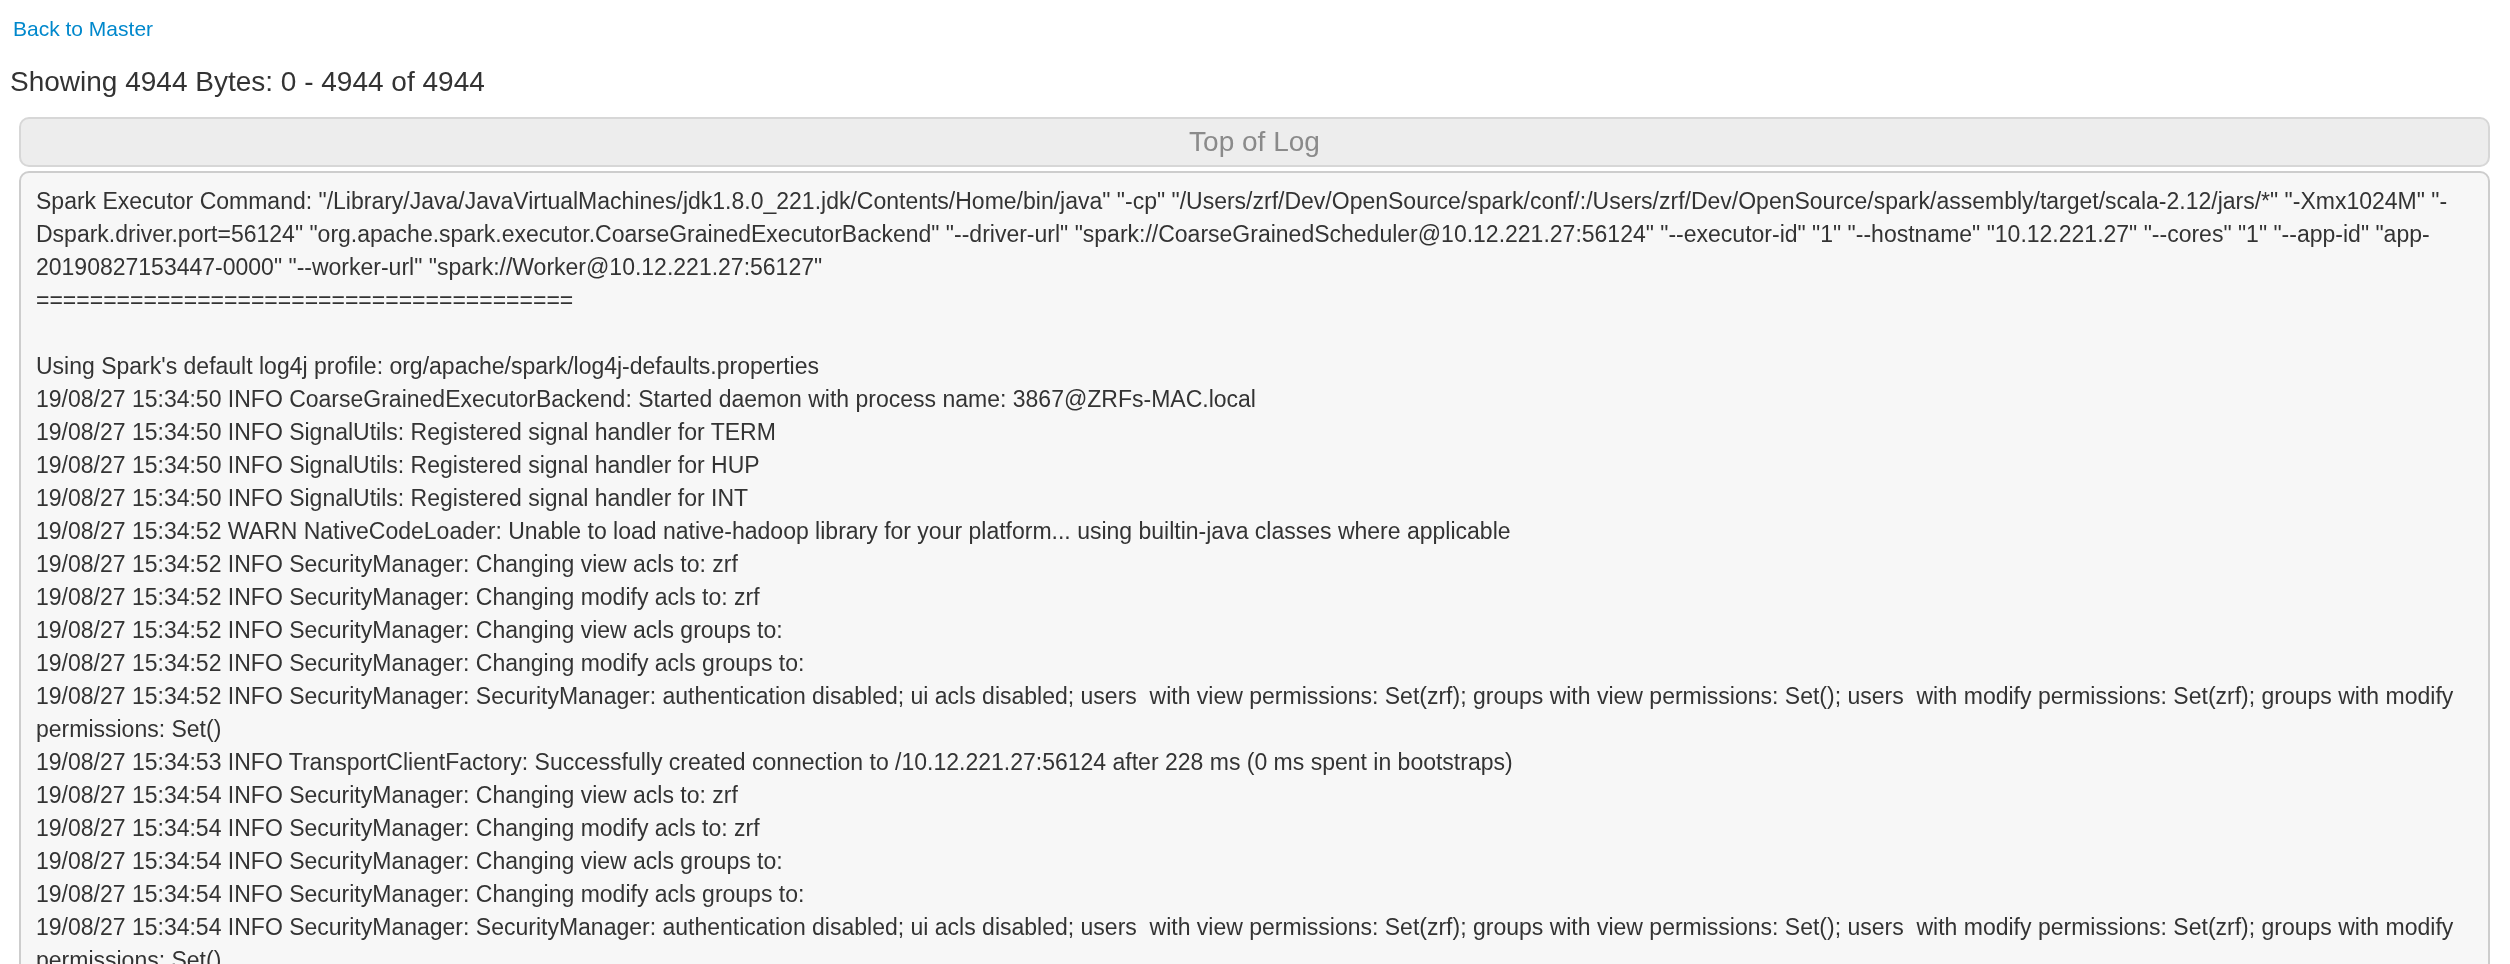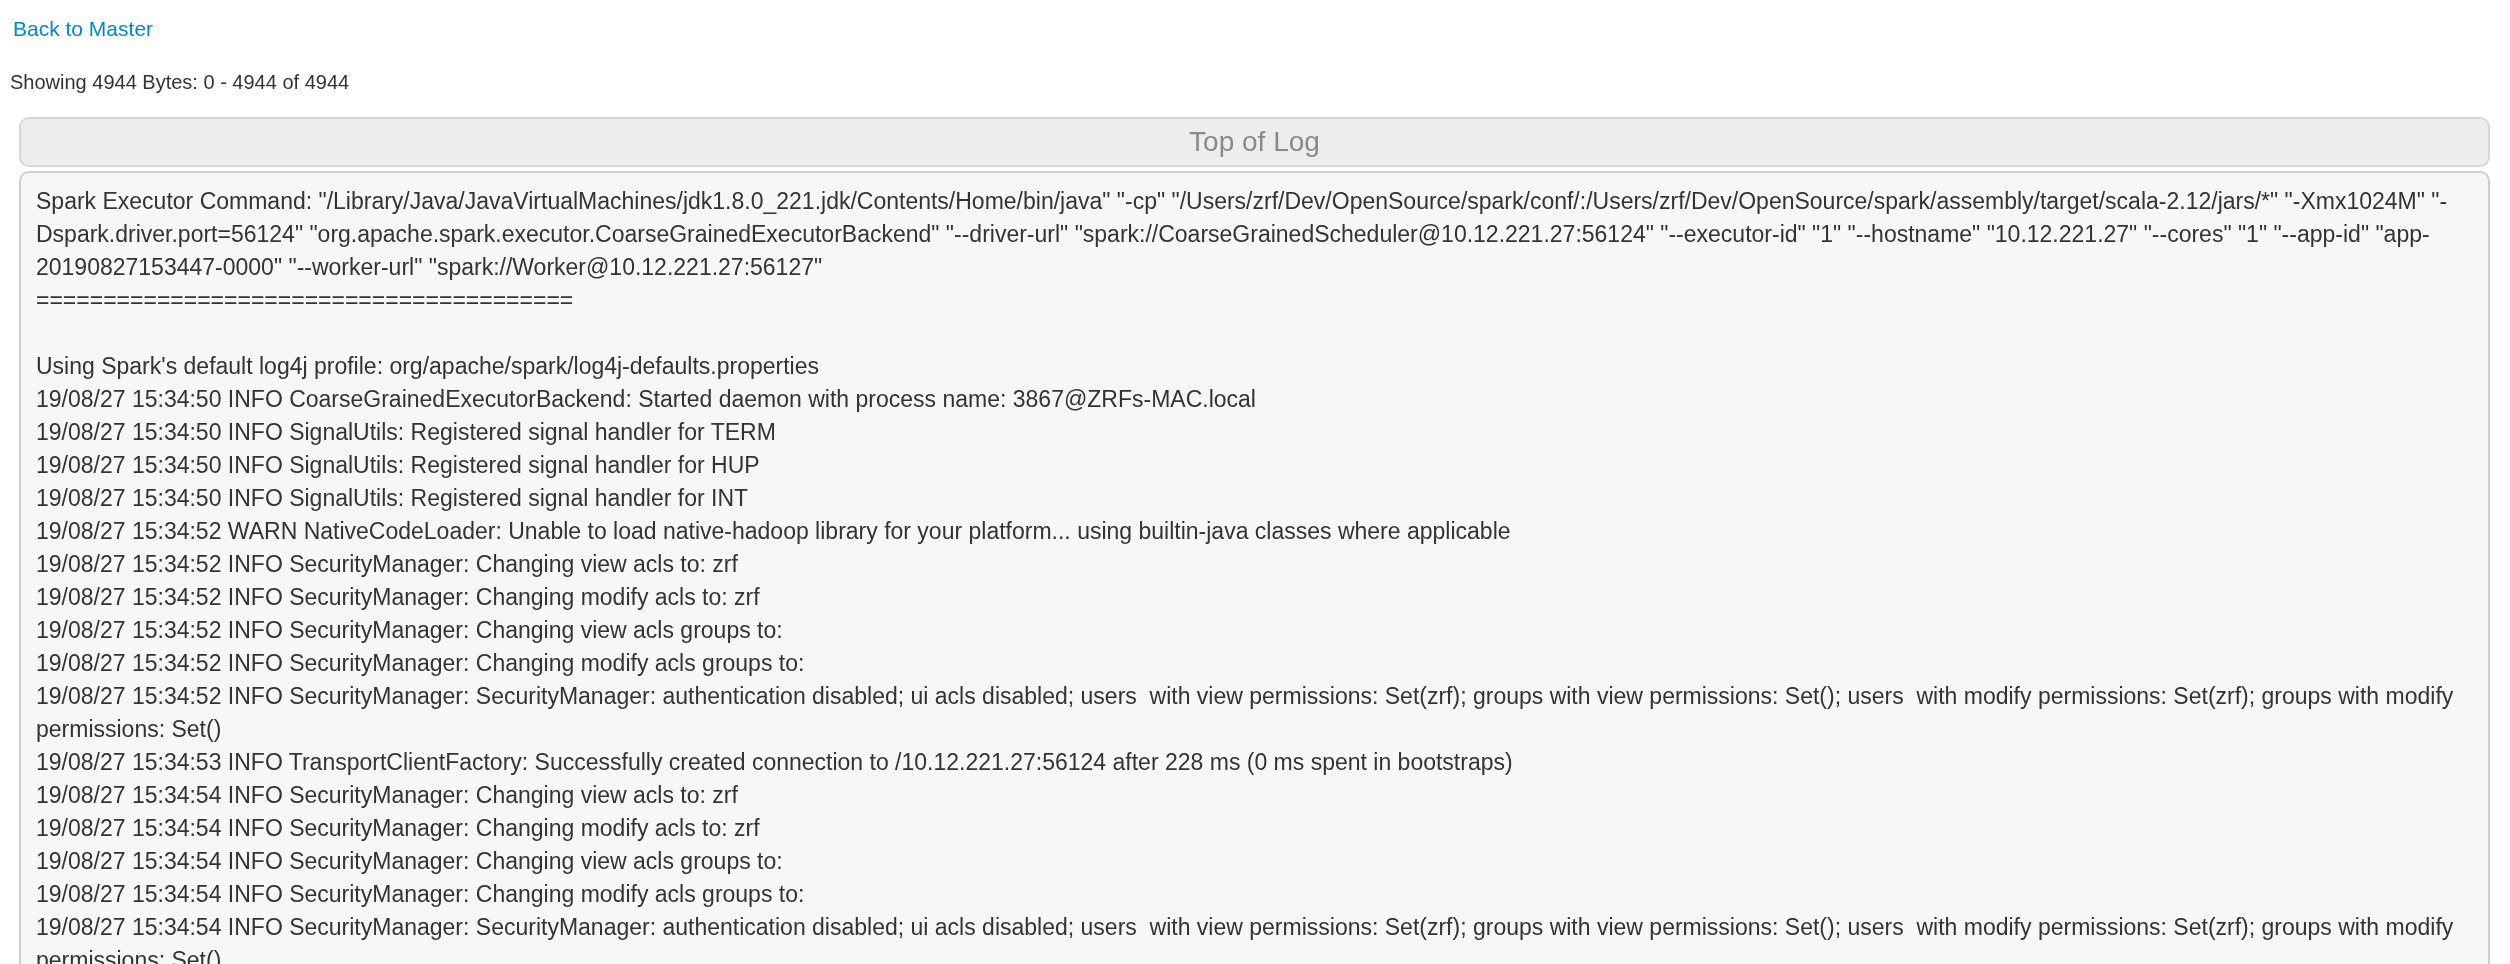--- a/index.html
+++ b/index.html
@@ -20,21 +20,21 @@
     display: inline-block;
     margin: 14px 0 0 3px;
     font-size: 21px;
     line-height: 30px;
     color: var(--link, #0088cc);
     text-decoration: none;
     cursor: pointer;
   }
   .byte-range {
     margin: 22px 0 0 0;
-    font-size: 20px;
+    font-size: 28px;
     line-height: 32px;
     color: var(--text, #333333);
   }
   .top-log-btn {
     display: flex;
     align-items: center;
     justify-content: center;
     box-sizing: border-box;
     margin: 19px 0 0 9px;
     width: 2471px;

